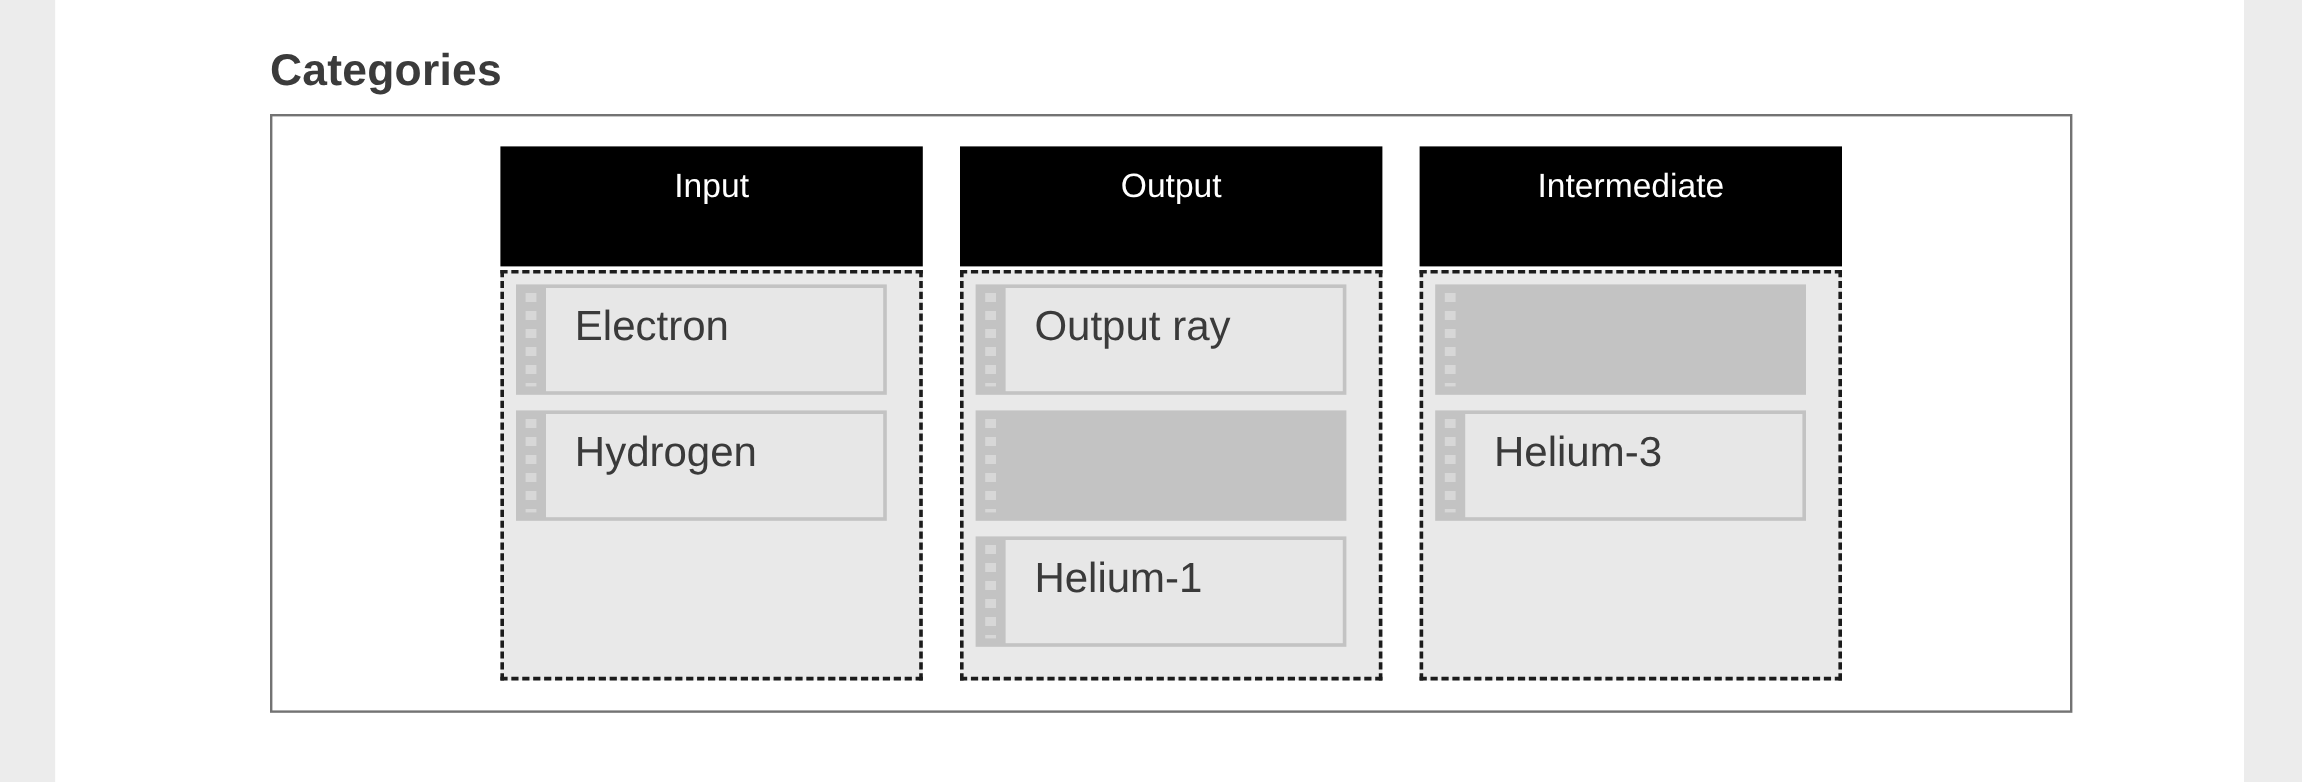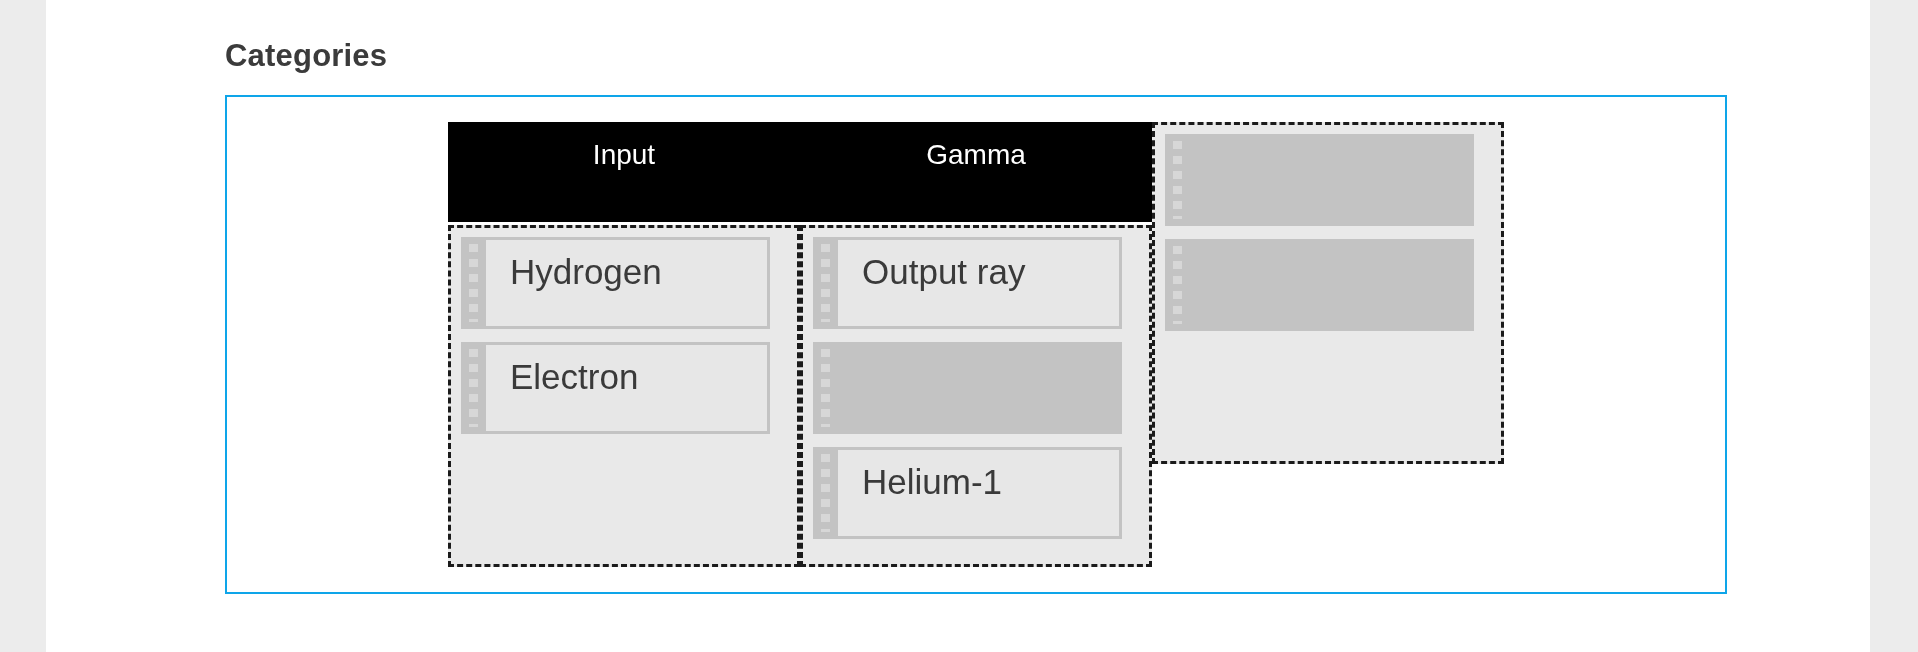--- a/index.html
+++ b/index.html
@@ -14,34 +14,35 @@
   .content-panel {
     position: absolute;
     left: 46px; top: 0;
     width: 1824px; height: 652px;
     background: #ffffff;
   }
   .page-heading {
     position: absolute;
     left: 179px; top: 38px;
     margin: 0;
-    font-size: 31px;
+    font-size: 37px;
     font-weight: bold;
     color: #3b3b3b;
     letter-spacing: 0.2px;
   }
   .outer-box {
     position: absolute;
     left: 179px; top: 95px;
     width: 1502px; height: 499px;
-    border: 2px solid #0ea5e9;
+    border: 2px solid #737373;
     background: #ffffff;
     display: flex;
     justify-content: center;
     align-items: flex-start;
+    gap: 31px;
     padding-top: 25px;
   }
   .category-column { width: 352px; }
   .column-header {
     height: 100px;
     background: #000000;
     color: #ffffff;
     text-align: center;
     font-size: 28px;
     padding-top: 17px;
@@ -95,57 +96,61 @@
   <h1 class="page-heading">Categories</h1>
 
   <div class="outer-box" id="categories-box">
   <div class="category-column">
     <div class="column-header">
       <span class="column-header-label">Input</span>
     </div>
     <div class="dropzone">
   <div class="item-card">
     <div class="drag-handle"></div>
-    <div class="card-label">Hydrogen</div>
+    <div class="card-label">Electron</div>
   </div>
 
   <div class="item-card">
     <div class="drag-handle"></div>
-    <div class="card-label">Electron</div>
+    <div class="card-label">Hydrogen</div>
   </div>
 </div>
   </div>
 
   <div class="category-column">
     <div class="column-header">
-      <span class="column-header-label">Gamma</span>
+      <span class="column-header-label">Output</span>
     </div>
     <div class="dropzone">
   <div class="item-card">
     <div class="drag-handle"></div>
     <div class="card-label">Output ray</div>
   </div>
 
   <div class="item-card">
     <div class="drag-handle"></div>
   </div>
 
   <div class="item-card">
     <div class="drag-handle"></div>
     <div class="card-label">Helium-1</div>
   </div>
 </div>
   </div>
 
   <div class="category-column">
+    <div class="column-header">
+      <span class="column-header-label">Intermediate</span>
+    </div>
     <div class="dropzone">
 
   <div class="item-card">
     <div class="drag-handle"></div>
   </div>
 
   <div class="item-card">
     <div class="drag-handle"></div>
+    <div class="card-label">Helium-3</div>
   </div>
 </div>
   </div>
 </div>
 </div>
 
 </body></html>

